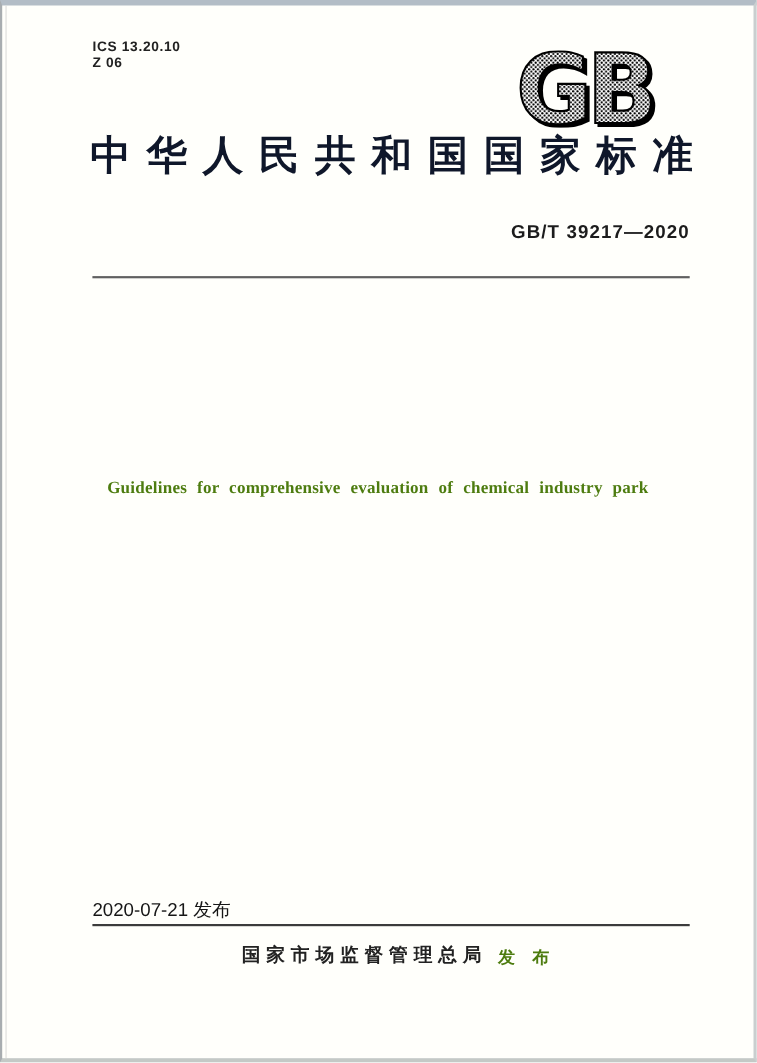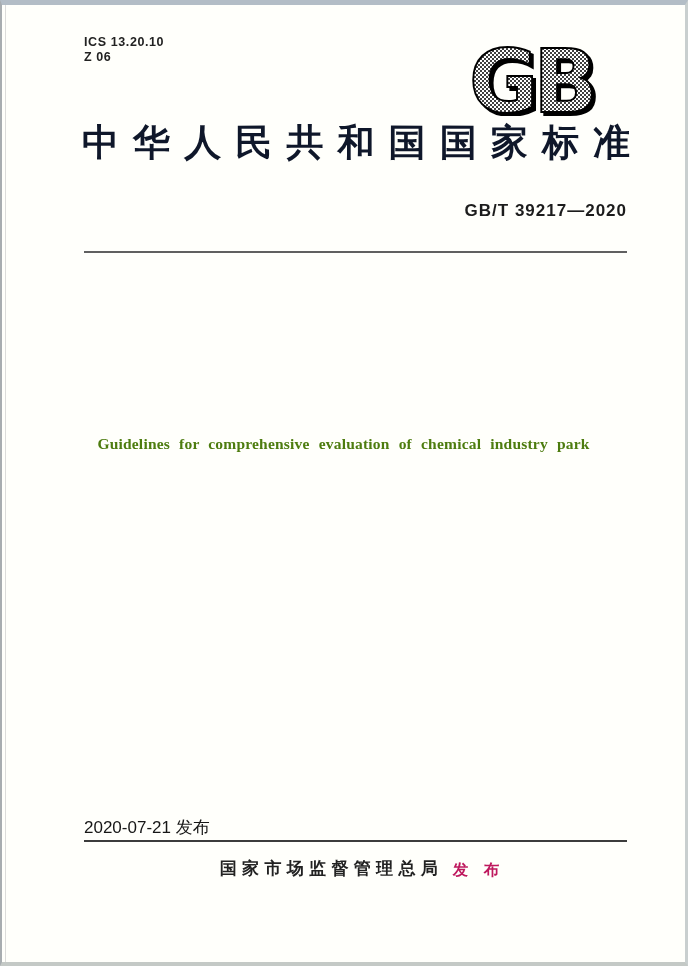--- a/index.html
+++ b/index.html
@@ -123,21 +123,21 @@
   }
   .publisher-lines > div {
     width: 218px;
     text-align: justify;
     text-align-last: justify;
   }
   .publish-label {
     font-family: Liberation Sans, sans-serif;
     font-weight: bold;
     font-size: 15.5px;
-    color: #be185d;
+    color: #4d7c0f;
     white-space: pre;
   }
 </style>
 </head>
 <body>
 
 <div class="page">
 
   <div class="ics-block">
     <div>ICS 13.20.10</div>

